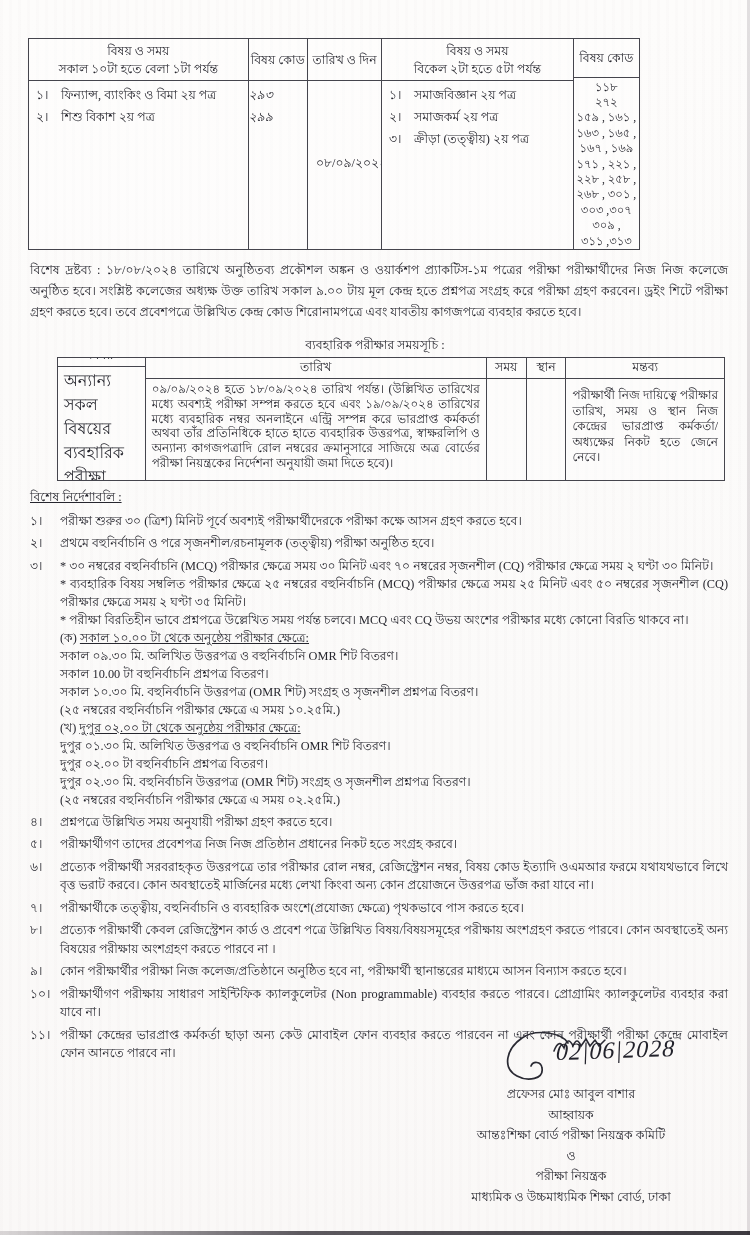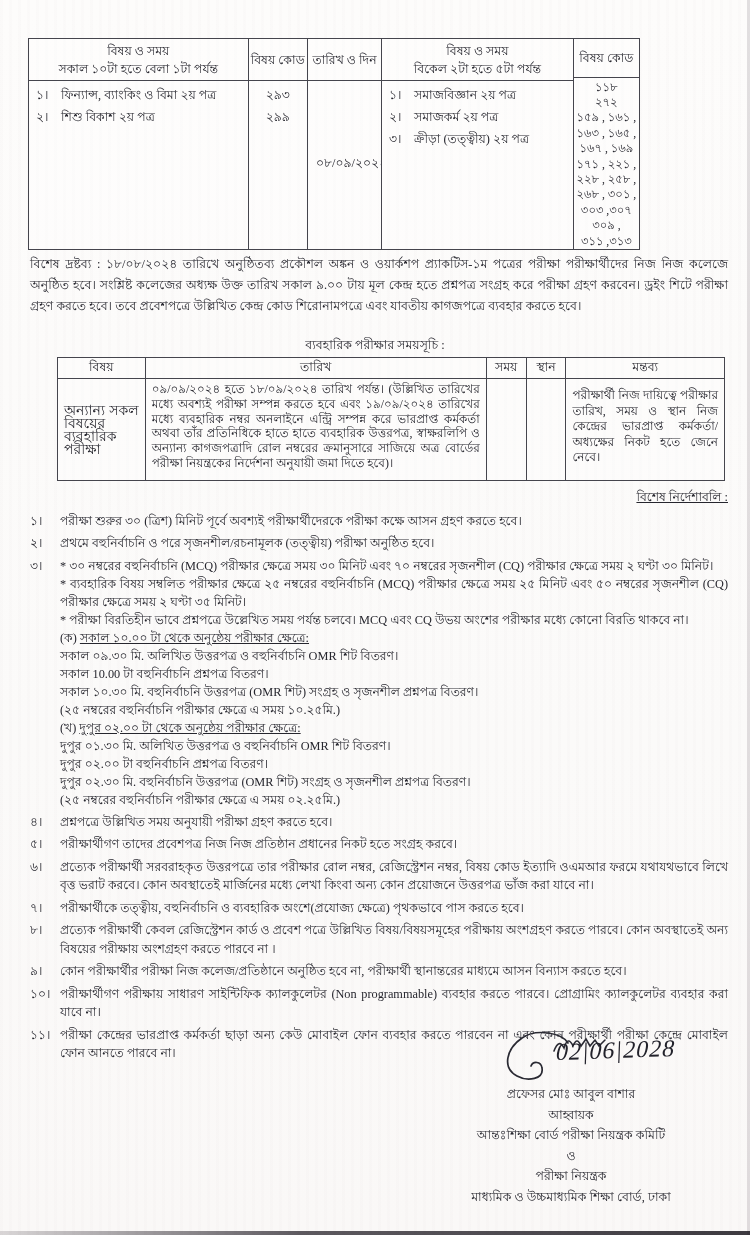--- a/index.html
+++ b/index.html
@@ -27,55 +27,55 @@
   .tcol:last-child{border-right:none;}
   .thead{
     box-sizing:border-box;height:42px;border-bottom:1px solid #45454d;
     display:flex;flex-direction:column;justify-content:center;align-items:center;
     text-align:center;line-height:18px;
   }
   .tbody{flex:1;padding-top:3px;box-sizing:border-box;}
   .srow{display:flex;line-height:22px;}
   .srow .sl{width:32px;flex:none;padding-left:7px;box-sizing:border-box;}
   .srow .sname{flex:1;}
-  .codecell{line-height:22px;text-align:center;}
+  .codecell{line-height:22px;font-style:italic;}
   .codelines{padding-top:2px;}
   .codelines div{line-height:15.4px;font-size:11.6px;text-align:center;}
   .datebody{display:flex;flex-direction:row;justify-content:space-between;align-items:center;text-align:center;line-height:20px;padding-bottom:8px;margin-left:8px;}
   
   .note{
-    position:absolute;left:30px;top:254px;width:698px;
+    position:absolute;left:30px;top:260px;width:698px;
     text-align:justify;line-height:21px;
   }
   
   .ptitle{
     position:absolute;left:0;top:336px;width:750px;text-align:center;
   }
   .ptitle span{}
   .ptable{
     position:absolute;left:57px;top:357px;width:668px;height:124px;
     display:flex;border:1px solid #45454d;box-sizing:border-box;
     background:rgba(255,255,255,0.3);
   }
   .pcol{box-sizing:border-box;border-right:1px solid #45454d;display:flex;flex-direction:column;overflow:hidden;justify-content:center;}
   .pcol:last-child{border-right:none;}
   .phead{
     box-sizing:border-box;height:21px;border-bottom:1px solid #45454d;
     display:flex;justify-content:center;align-items:center;text-align:center;
   }
   .pbody{flex:1;box-sizing:border-box;padding:3px 6px;}
   .pbody.center{display:flex;align-items:center;}
-  .psubject{text-align:justify;line-height:13px;font-size:14px;}
+  .psubject{text-align:justify;line-height:24px;font-size:16px;font-family:Liberation Mono, monospace;}
   .pdate{text-align:justify;line-height:14.8px;font-size:11.9px;}
   .premarks{text-align:justify;line-height:15.6px;font-size:12px;padding-top:6px;}
   
   .instr{
     position:absolute;left:30px;top:488px;width:698px;line-height:18.5px;font-size:12.3px;
   }
-  .ititle{text-align:right;margin-bottom:5px;}
+  .ititle{text-align:left;margin-bottom:5px;}
   .ititle span{text-decoration:underline;}
   .item{display:flex;margin-top:4px;}
   .item .num{width:30px;flex:none;}
   .item .itext{flex:1;text-align:justify;}
   .item .itext .sub{line-height:18px;text-align:justify;}
   
   .sig{
     position:absolute;left:410px;top:1030px;width:322px;text-align:center;line-height:20.5px;
   }
   .sigart{position:relative;height:54px;}

